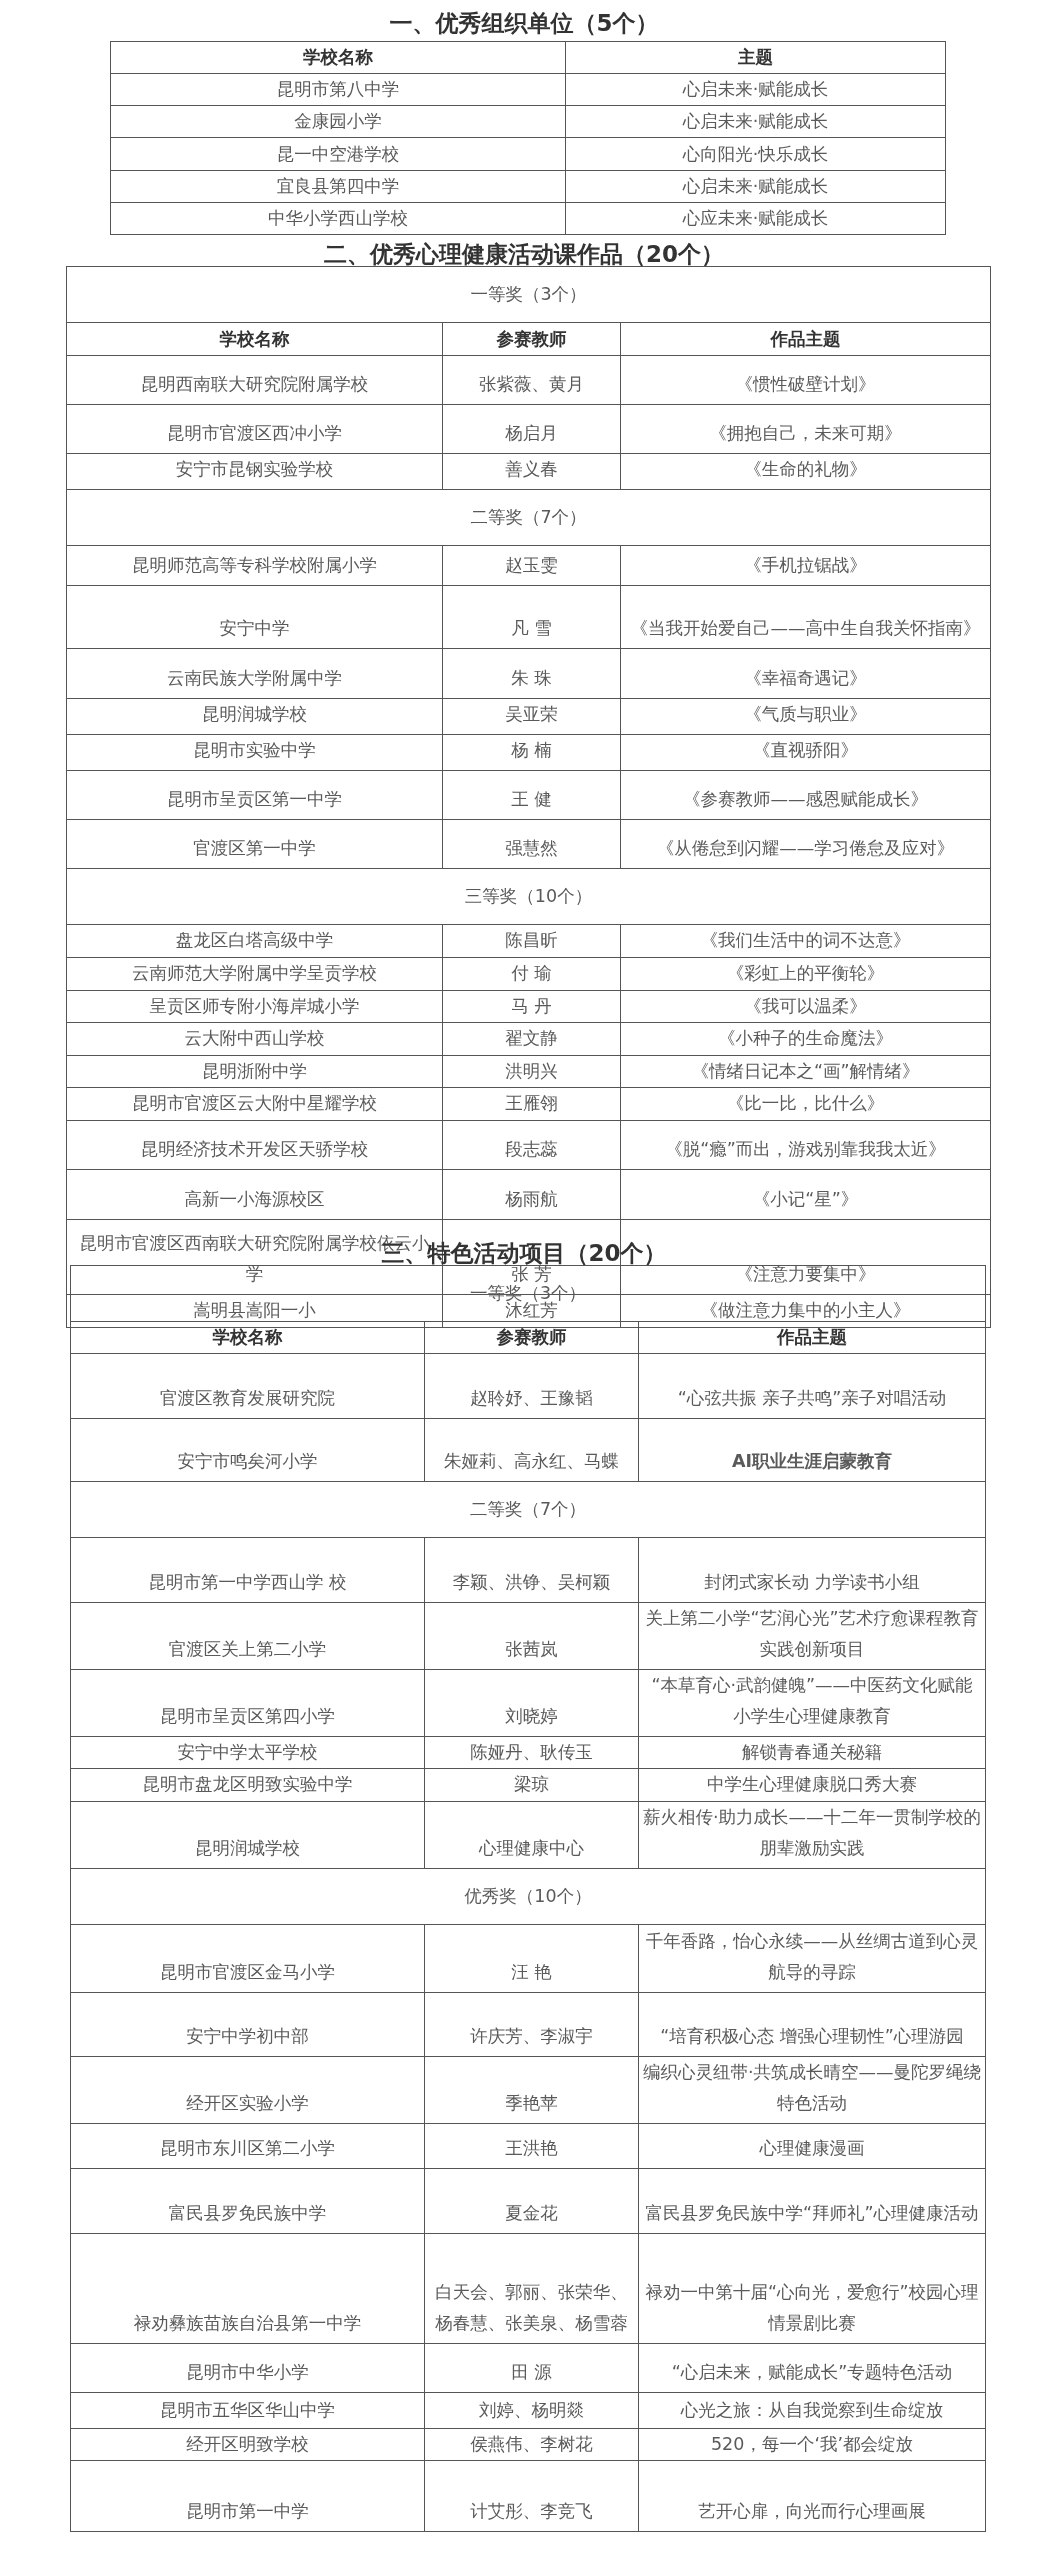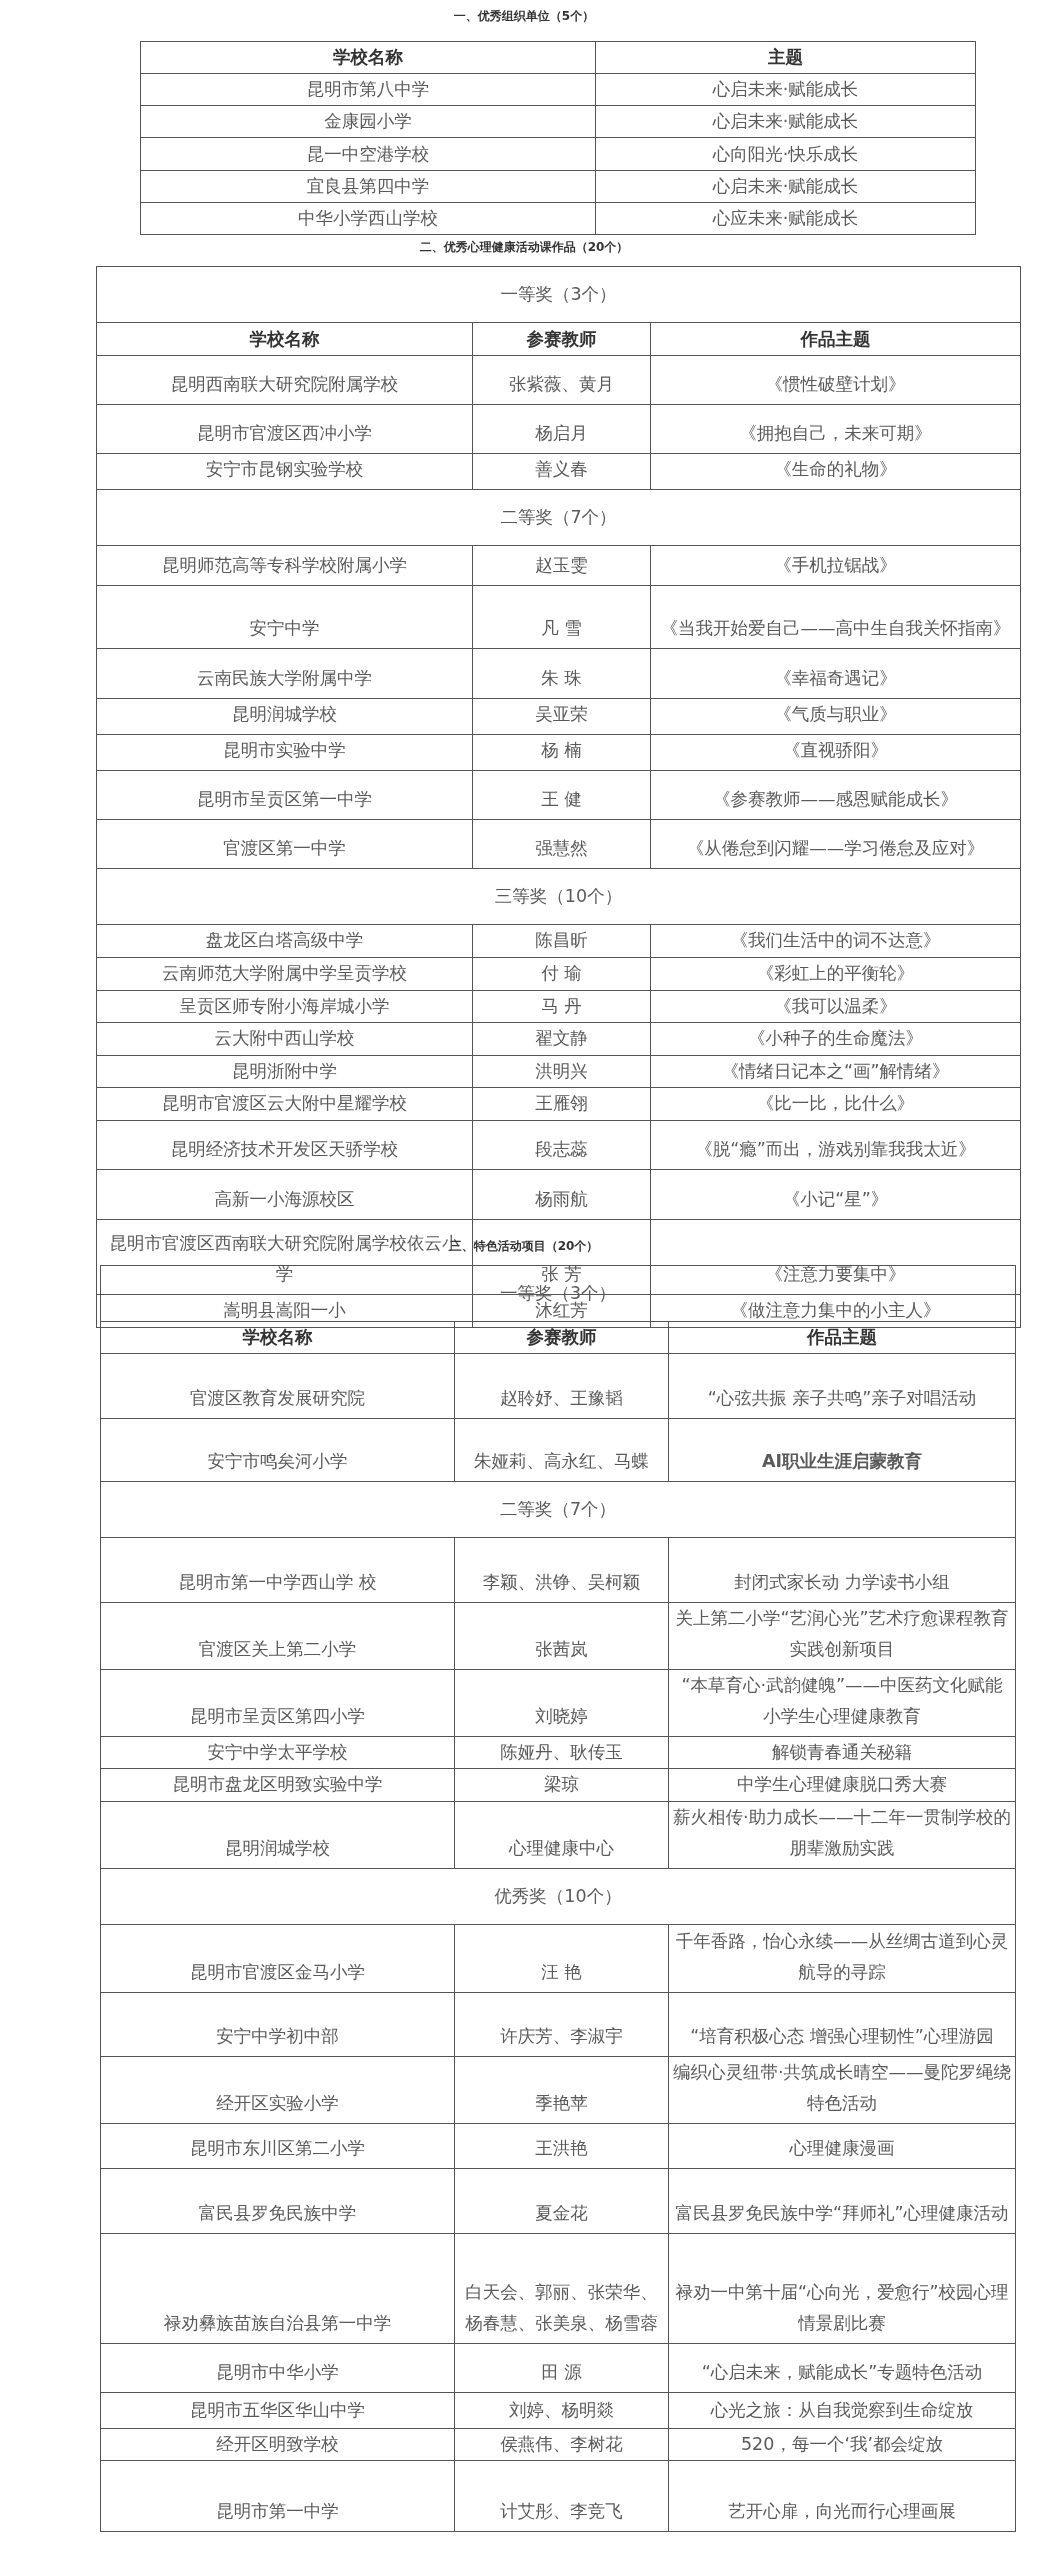--- a/index.html
+++ b/index.html
@@ -1,20 +1,20 @@
 <!DOCTYPE html>
 <html><head>
 <meta charset="utf-8">
 <style>
   html, body { margin:0; padding:0; background:#ffffff; }
   body { width:1048px; height:2576px; position:relative; overflow:hidden;
          font-family:"DejaVu Sans","Liberation Sans",sans-serif; color:#555; }
   .title { position:absolute; left:0; width:1048px; text-align:center; font-weight:bold;
-           font-size:12px; color:#333; }
-  table { position:absolute; border-collapse:collapse; table-layout:fixed;margin-left:30px; }
+           font-size:23px; color:#333; }
+  table { position:absolute; border-collapse:collapse; table-layout:fixed; }
   td, th { border:1.9px solid #555; text-align:center; vertical-align:bottom; padding:0 3.9px 3.9px 3.9px;
            font-size:17.5px; line-height:31px; color:#5a5a5a; font-weight:normal; }
   th { font-weight:bold; color:#333; vertical-align:middle; padding:0; }
   td.mid { vertical-align:middle; padding:0; }
   td.award { vertical-align:middle; padding:12px; font-size:17.5px; }
   .bold { font-weight:bold; }
 </style>
 </head>
 <body>
 

